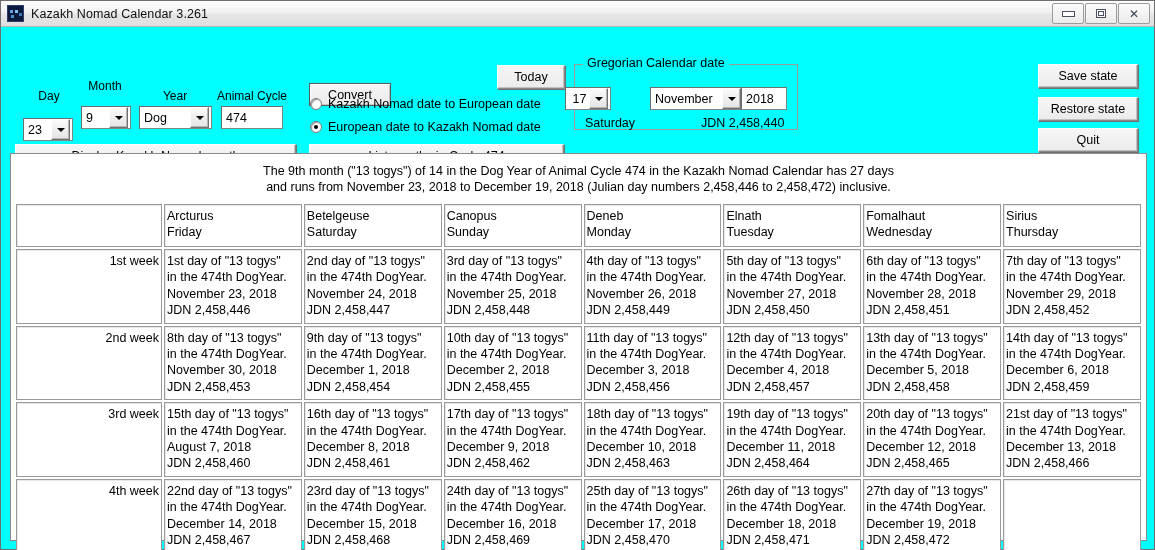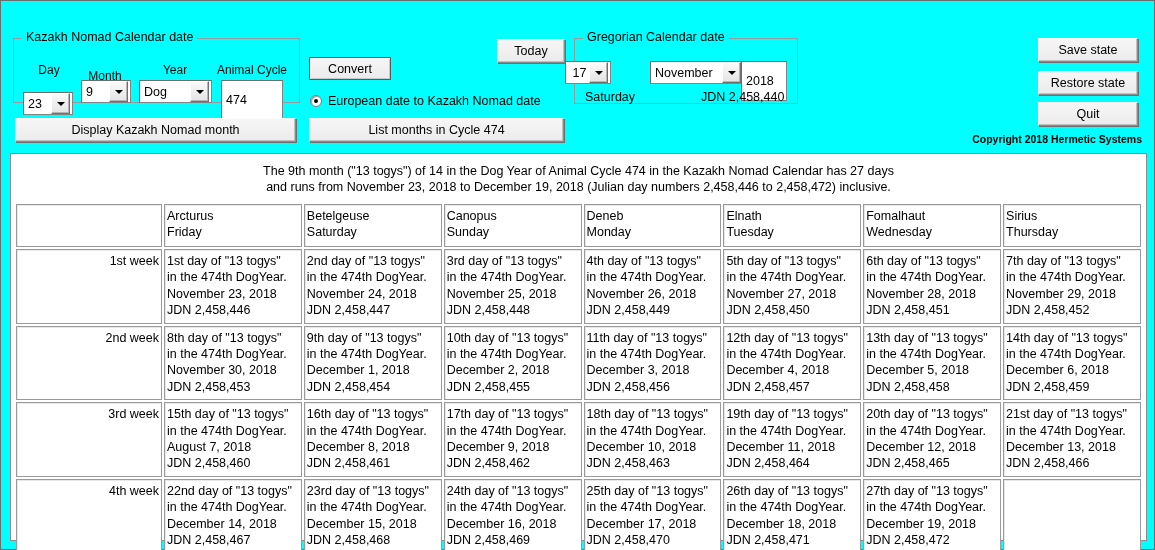--- a/index.html
+++ b/index.html
@@ -74,21 +74,21 @@
     background:linear-gradient(to bottom,#fafafa,#e4e4e4);
     border:1px solid #fff;border-right-color:#707070;border-bottom-color:#707070;
     box-shadow:inset -1px -1px 0 #b5b5b5;
     display:flex;align-items:center;justify-content:center;
   }
   .arrowbtn::after{
     content:"";width:0;height:0;border-left:4px solid transparent;
     border-right:4px solid transparent;border-top:4px solid #000;
   }
   .textbox{
-    position:absolute;box-sizing:border-box;height:40px;background:#fff;
+    position:absolute;box-sizing:border-box;height:23px;background:#fff;
     border:1px solid #848484;border-top-color:#6d6d6d;border-left-color:#6d6d6d;
     font-size:12.5px;color:#000;padding-left:4px;display:flex;align-items:center;
   }
 
   .btn{
     position:absolute;box-sizing:border-box;
     background:linear-gradient(to bottom,#f6f6f6,#ebebeb);
     border:1px solid #fdfdfd;border-right-color:#8a8a8a;border-bottom-color:#8a8a8a;
     box-shadow:inset -1px -1px 0 #c0c0c0, 1px 1px 0 #6f6f6f;
     font-size:12.5px;color:#000;
@@ -134,48 +134,64 @@
     text-align:right;padding-right:7px;padding-top:5px;
   }
   td.day{height:62px;}
   col.c0{width:146px;}
 </style>
 </head>
 <body>
 
 <div class="window">
 
+  <div class="titlebar">
+    <div class="app-icon"></div>
+    <div class="title-text">Kazakh Nomad Calendar 3.261</div>
+    <div class="win-buttons">
+      <div class="win-btn">
+        <span class="gl-min"></span>
+      </div>
+      <div class="win-btn">
+        <span class="gl-max"></span>
+      </div>
+      <div class="win-btn">
+        <span class="gl-close">✕</span>
+      </div>
+    </div>
+  </div>
 
   <div class="top">
 
-    <div class="groupbox" id="gb-knc">
-      <span class="gb-title">Kazakh Nomad Calendar date</span>
-    </div>
     <div class="fieldlabel" style="left:22px;top:62px;width:52px;">Day</div>
-    <div class="fieldlabel" style="left:78px;top:68px;width:52px;">Month</div>
+    <div class="fieldlabel" style="left:78px;top:52px;width:52px;">Month</div>
     <div class="fieldlabel" style="left:138px;top:62px;width:72px;">Year</div>
     <div class="fieldlabel" style="left:212px;top:62px;width:78px;">Animal Cycle</div>
 
     <div class="combo" style="left:22px;top:91px;width:50px;">
       <span class="val">23</span>
       <span class="arrowbtn"></span>
     </div>
     <div class="combo" style="left:80px;top:79px;width:50px;">
       <span class="val">9</span>
       <span class="arrowbtn"></span>
     </div>
     <div class="combo" style="left:138px;top:79px;width:73px;">
       <span class="val">Dog</span>
       <span class="arrowbtn"></span>
     </div>
     <div class="textbox" style="left:220px;top:79px;width:62px;">474</div>
 
     <div class="btn default" style="left:308px;top:56px;width:82px;height:23px;">Convert</div>
     <div class="btn" style="left:496px;top:38px;width:68px;height:24px;">Today</div>
 
+    <div class="radio-row" style="left:309px;top:70px;">
+      <span class="radio"></span>
+      <span>Kazakh Nomad date to European date</span>
+    </div>
     <div class="radio-row" style="left:309px;top:93px;">
       <span class="radio on"></span>
       <span>European date to Kazakh Nomad date</span>
     </div>
 
     <div class="groupbox" id="gb-greg">
       <span class="gb-title">Gregorian Calendar date</span>
     </div>
     <div class="combo" style="left:564px;top:60px;width:46px;text-align:center;">
       <span class="val">17</span>

